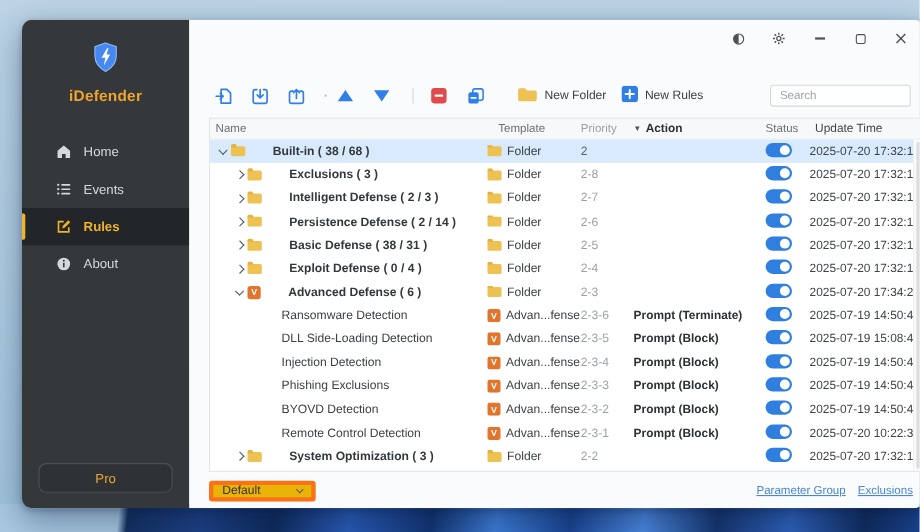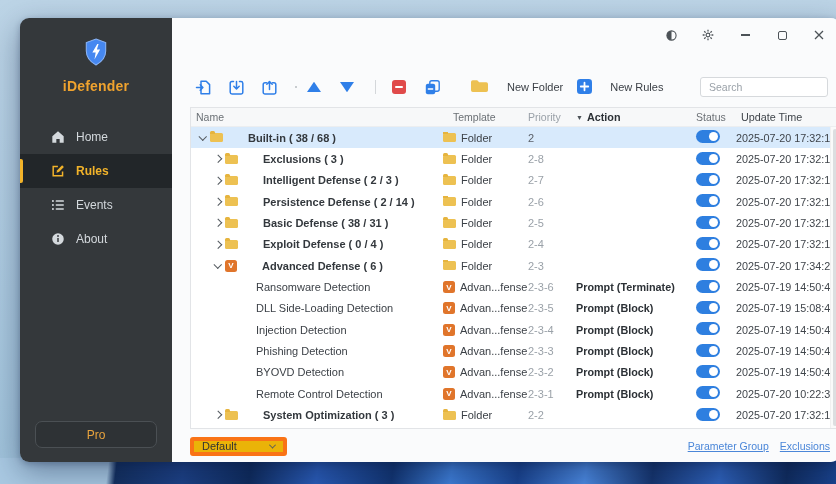--- a/index.html
+++ b/index.html
@@ -36,21 +36,21 @@
 
   .titlebar { position:absolute; top:8px; right:14px; display:flex; align-items:center; gap:23px; height:18px; }
   .tb-ctl { display:flex; align-items:center; justify-content:center; width:14px; height:14px; }
   .min-bar { width:9px; height:1.5px; background:#4c5257; }
   .max-box { width:9px; height:9px; border:1.4px solid #4c5257; border-radius:2px; }
 
   .toolbar { position:absolute; top:54px; left:0; right:0; height:30px; display:flex; align-items:center; padding:0 12px 0 22px; }
   .tb-ic { display:flex; align-items:center; justify-content:center; width:18px; height:18px; margin-right:15px; }
   .tb-dot { width:2px; height:2px; border-radius:50%; background:#b7bcc0; margin:0 8px 0 2px; }
   .tb-divider { width:1px; height:14px; background:#d4d7da; margin:0 14px 0 4px; }
-  .tb-labelled { display:flex; align-items:center; gap:18px; margin-left:14px; font-size:11px; color:#3c4147; }
+  .tb-labelled { display:flex; align-items:center; gap:6px; margin-left:14px; font-size:11px; color:#3c4147; }
   .tb-spacer { flex:1; }
   .search-input { width:128px; height:20px; border:1px solid #d6d9dc; border-radius:3px; background:#fff;
     font-size:10.5px; padding:0 8px; color:#333; outline:none; font-family:"Liberation Sans",sans-serif; }
   .search-input::placeholder { color:#9aa1a8; }
 
   
   .tablewrap { position:absolute; top:89px; left:18px; right:1px; bottom:33px;
     border:1px solid #e2e4e7; background:#fff; display:flex; flex-direction:column; overflow:hidden; }
   .thead { height:19px; background:#f7f8f9; border-bottom:1px solid #eceef0; display:flex; align-items:center;
     font-size:10.5px; color:#6b7075; flex:none; padding-right:8px; }
@@ -116,41 +116,41 @@
     <div class="app-name">iDefender</div>
     <div class="nav">
       <div class="nav-item">
         <span class="ic">
           <svg width="14" height="14" viewBox="0 0 16 16">
               <path d="M8 1.5l6.5 5.5v7.5h-4.6v-4.2H6.1v4.2H1.5V7z" fill="#d4d9dd"></path>
             </svg>
         </span>
         <span>Home</span>
       </div>
-      <div class="nav-item active">
-        <span class="ic">
-          <svg width="14" height="14" viewBox="0 0 16 16">
-            <path d="M13.2 8.6v4.9H2.5V2.8h5.4" fill="none" stroke="#f2b32a" stroke-width="1.7"></path>
-            <path d="M6.2 9.9l.9-2.9 5.6-5.6 2 2-5.6 5.6z" fill="#f2b32a"></path>
-          </svg>
-        </span>
-        <span>Rules</span>
-      </div>
       <div class="nav-item">
         <span class="ic">
           <svg width="14" height="14" viewBox="0 0 16 16" fill="#d4d9dd">
             <circle cx="2.2" cy="3.5" r="1.2"></circle>
               <rect x="5.3" y="2.7" width="9.5" height="1.7" rx=".8"></rect>
             <circle cx="2.2" cy="8" r="1.2"></circle>
               <rect x="5.3" y="7.2" width="9.5" height="1.7" rx=".8"></rect>
             <circle cx="2.2" cy="12.5" r="1.2"></circle>
               <rect x="5.3" y="11.7" width="9.5" height="1.7" rx=".8"></rect>
           </svg>
         </span>
         <span>Events</span>
+      </div>
+      <div class="nav-item active">
+        <span class="ic">
+          <svg width="14" height="14" viewBox="0 0 16 16">
+            <path d="M13.2 8.6v4.9H2.5V2.8h5.4" fill="none" stroke="#f2b32a" stroke-width="1.7"></path>
+            <path d="M6.2 9.9l.9-2.9 5.6-5.6 2 2-5.6 5.6z" fill="#f2b32a"></path>
+          </svg>
+        </span>
+        <span>Rules</span>
       </div>
       <div class="nav-item">
         <span class="ic">
           <svg width="14" height="14" viewBox="0 0 16 16">
             <circle cx="8" cy="8" r="6.6" fill="#d4d9dd"></circle>
             <rect x="7.15" y="6.8" width="1.7" height="4.6" fill="#34383b"></rect>
             <circle cx="8" cy="4.6" r="1.05" fill="#34383b"></circle>
           </svg>
         </span>
         <span>About</span>
@@ -414,21 +414,21 @@
       <span class="tpl-text">Advan...fense</span>
     </div>
     <div class="c-pri">2-3-4</div>
     <div class="c-act">Prompt (Block)</div>
     <div class="c-stat"><span class="toggle"><span class="knob"></span></span></div>
     <div class="c-time">2025-07-19 14:50:41</div>
   </div>
             <div class="trow">
     <div class="c-name" style="padding-left: 44px;">
 
-      <span class="name-text">Phishing Detection</span>
+      <span class="name-text">Phishing Exclusions</span>
     </div>
     <div class="c-tpl">
       <span class="row-tic v-badge">V</span>
       <span class="tpl-text">Advan...fense</span>
     </div>
     <div class="c-pri">2-3-3</div>
     <div class="c-act">Prompt (Block)</div>
     <div class="c-stat"><span class="toggle"><span class="knob"></span></span></div>
     <div class="c-time">2025-07-19 14:50:41</div>
   </div>

